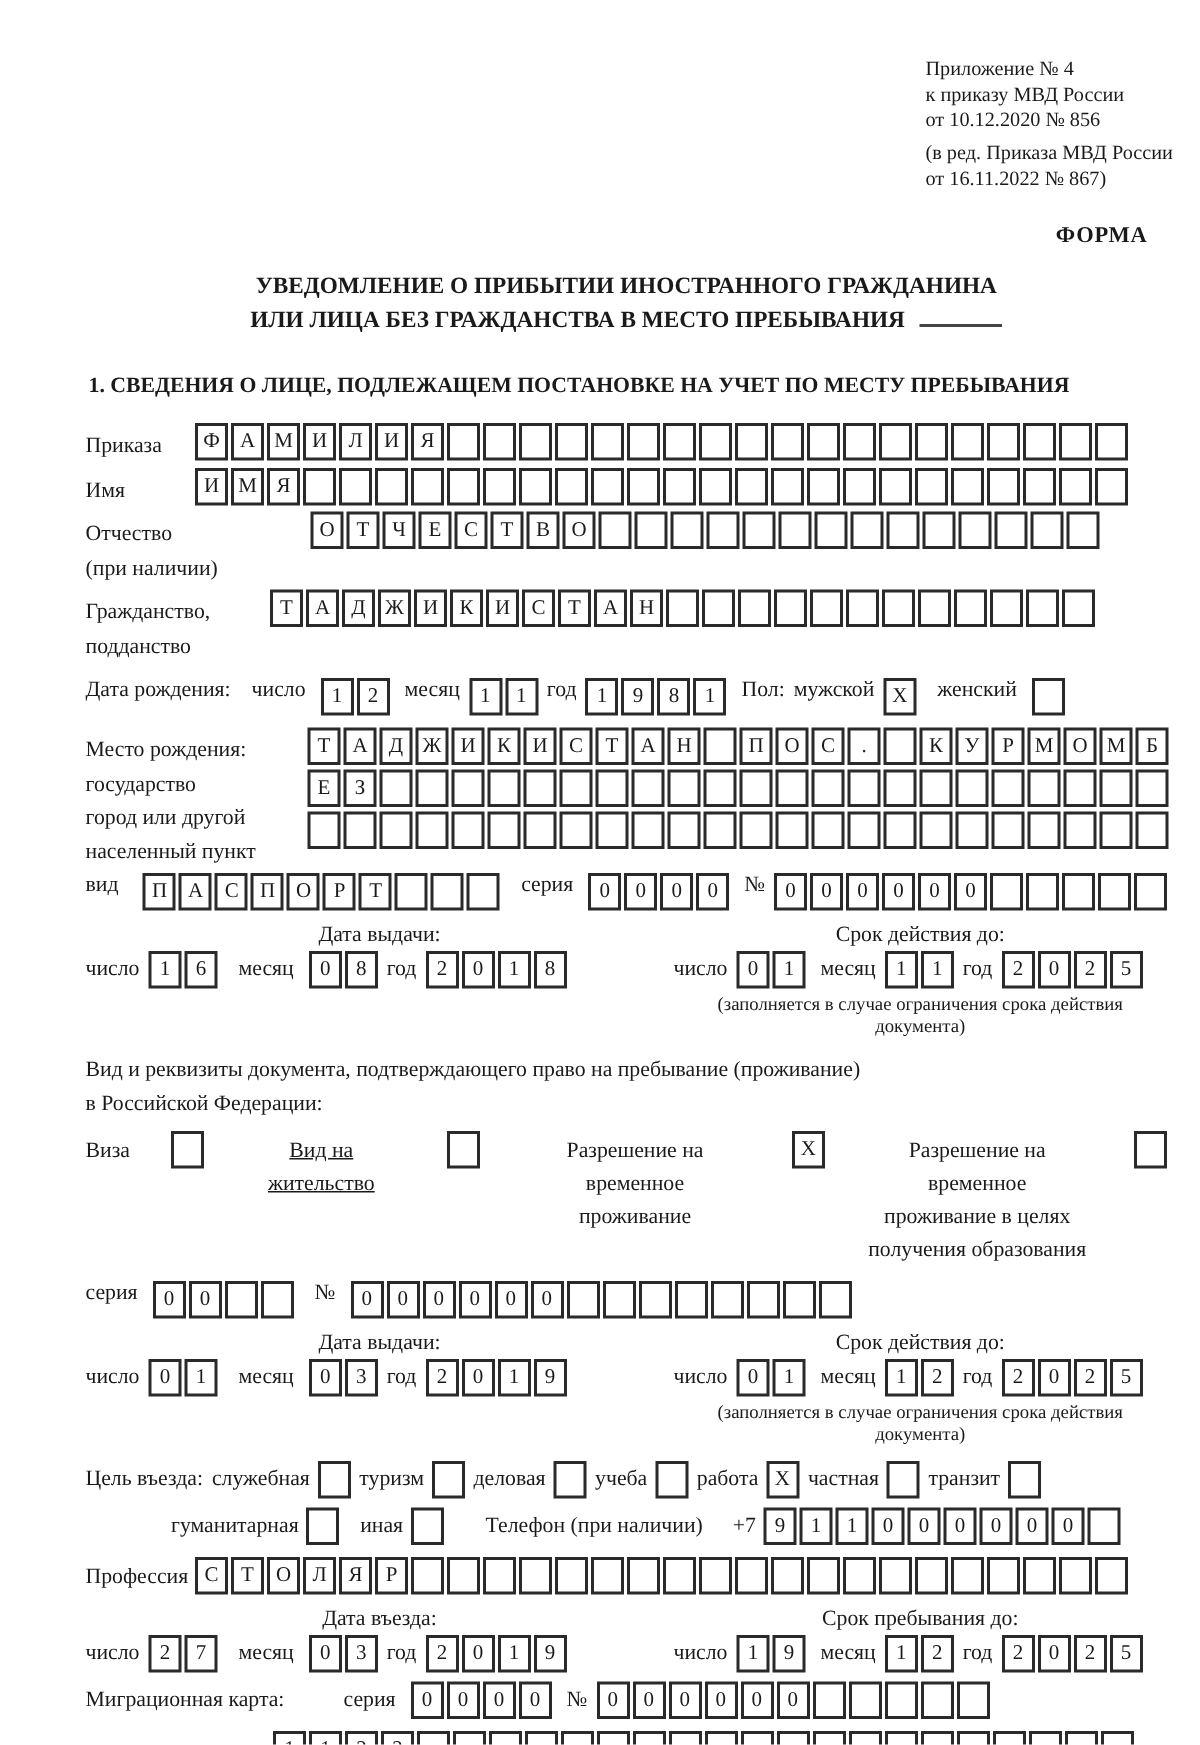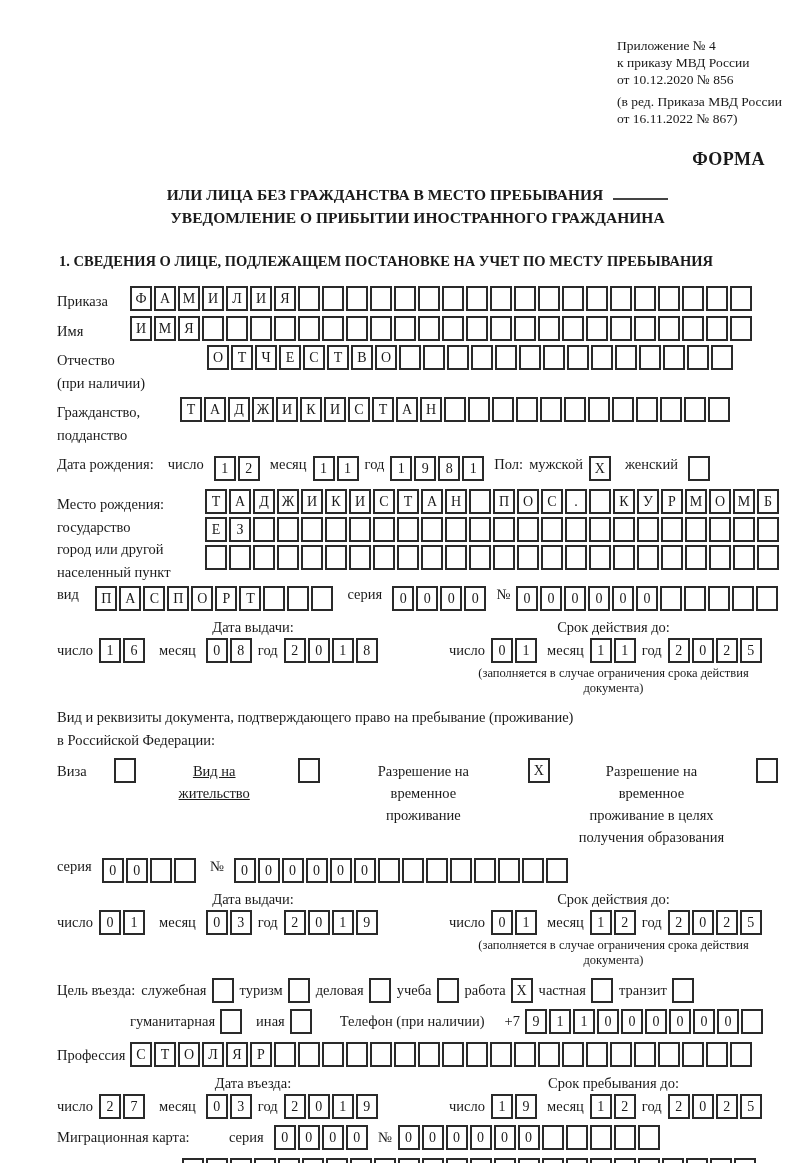--- a/index.html
+++ b/index.html
@@ -7,21 +7,21 @@
   body {
     width:800px; height:1163px; overflow:hidden;
     font-family:"Liberation Serif", serif;
     color:#1a1a1a; font-size:14.5px;
   }
   .page { padding:38px 22px 10px 57px; }
 
   
   .hdr-note { margin-left:560px; width:210px; font-size:13.5px; line-height:1.25; white-space:pre-line; }
   .hdr-note2 { margin-top:5px; }
-  .forma { text-align:right; font-weight:bold; font-size:18px; margin:22px 13px 14px 0; letter-spacing:.5px; }
+  .forma { text-align:right; font-weight:bold; font-size:15px; margin:22px 13px 14px 0; letter-spacing:.5px; }
 
   
   .title { text-align:center; font-weight:bold; font-size:15.5px; line-height:1.45; }
   .title-underline { display:inline-block; width:55px; border-bottom:2px solid #444; margin-left:10px; vertical-align:baseline; }
   .section-heading { font-weight:bold; font-size:14.5px; margin:24px 0 16px 2px; }
 
   
   .cellrow { display:flex; gap:2px; }
   .cell {
     flex:0 0 22px; width:22px; height:25px;
@@ -73,22 +73,22 @@
 <div class="page">
 
   <div class="hdr-note">Приложение № 4
 к приказу МВД России
 от 10.12.2020 № 856</div>
   <div class="hdr-note hdr-note2">(в ред. Приказа МВД России
 от 16.11.2022 № 867)</div>
   <div class="forma">ФОРМА</div>
 
   <div class="title">
+    <div>УВЕДОМЛЕНИЕ О ПРИБЫТИИ ИНОСТРАННОГО ГРАЖДАНИНА</div>
     <div><span>ИЛИ ЛИЦА БЕЗ ГРАЖДАНСТВА В МЕСТО ПРЕБЫВАНИЯ</span><span class="title-underline"></span></div>
-    <div>УВЕДОМЛЕНИЕ О ПРИБЫТИИ ИНОСТРАННОГО ГРАЖДАНИНА</div>
   </div>
 
   <div class="section-heading">1. СВЕДЕНИЯ О ЛИЦЕ, ПОДЛЕЖАЩЕМ ПОСТАНОВКЕ НА УЧЕТ ПО МЕСТУ ПРЕБЫВАНИЯ</div>
 
   <div class="frow">
     <div class="flabel w73">Приказа</div>
     <div class="cellrow">
         <span class="cell">Ф</span>
         <span class="cell">А</span>
         <span class="cell">М</span>
@@ -545,21 +545,21 @@
     <span class="lbl gap6">частная</span>
     <div class="cellrow">
         <span class="cell"></span>
       </div>
     <span class="lbl gap6">транзит</span>
     <div class="cellrow">
         <span class="cell"></span>
       </div>
   </div>
 
-  <div class="purpose-row" style="margin-left:73px;">
+  <div class="purpose-row" style="margin-left:57px;">
     <span class="lbl">гуманитарная</span>
     <div class="cellrow gap10">
         <span class="cell"></span>
       </div>
     <span class="lbl gap14">иная</span>
     <div class="cellrow gap10">
         <span class="cell"></span>
       </div>
     <span class="lbl gap20" style="margin-left:28px;">Телефон (при наличии)</span>
     <span class="lbl gap20">+7</span>

